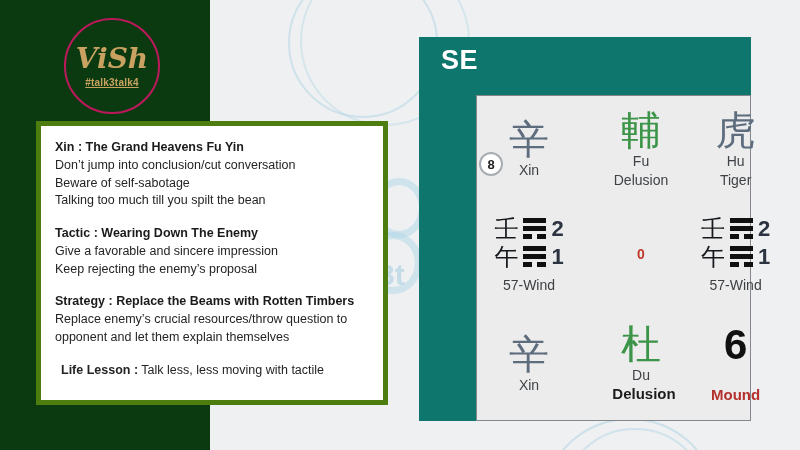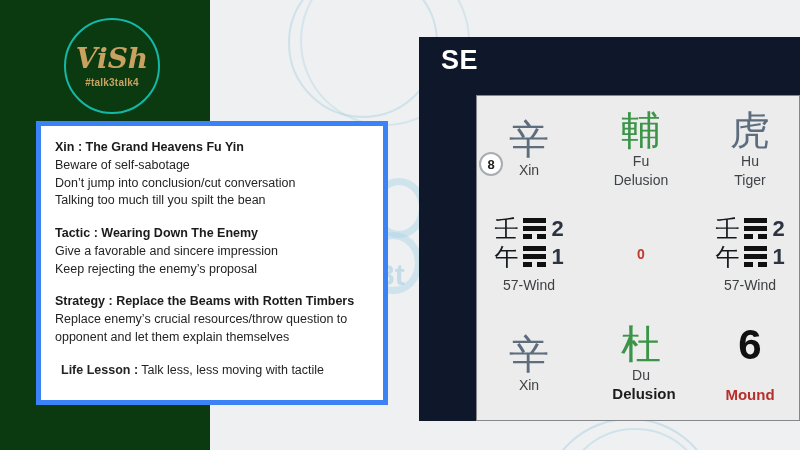--- a/index.html
+++ b/index.html
@@ -12,62 +12,62 @@
 
   
   .left-col {
     position:absolute; left:0; top:0; width:210px; height:450px;
     background:#0b3a11;
   }
 
   
   .logo {
     position:absolute; left:64px; top:18px; width:96px; height:96px;
-    border:2px solid #14b8a6; border-radius:50%;
+    border:2px solid #be185d; border-radius:50%;
     display:flex; flex-direction:column; align-items:center; justify-content:center;
     color:#c9a262;
   }
   .logo .title {
     font-family:"DejaVu Serif", serif; font-style:italic; font-weight:bold;
     font-size:28px; line-height:1;
   }
-  .logo .subtitle { font-size:10px; font-weight:bold; margin-top:4px; letter-spacing:.2px; }
+  .logo .subtitle { font-size:10px; font-weight:bold; margin-top:4px; letter-spacing:.2px;text-decoration:underline; }
 
   
   .wm-arc {
     position:absolute; border-radius:50%; pointer-events:none;
   }
   .wm-arc.a1 { left:288px; top:-32px; width:150px; height:150px; border:2px solid rgba(150,200,222,.35); }
   .wm-arc.a2 { left:300px; top:-44px; width:170px; height:170px; border:2px solid rgba(150,200,222,.28); }
   .wm-arc.s1 { left:372px; top:178px; width:54px; height:60px; border:7px solid rgba(176,214,232,.5); }
   .wm-arc.s2 { left:364px; top:232px; width:58px; height:62px; border:7px solid rgba(176,214,232,.5); }
   .wm-arc.b1 { left:545px; top:418px; width:170px; height:160px; border:2px solid rgba(150,200,222,.4); }
   .wm-arc.b2 { left:560px; top:428px; width:150px; height:150px; border:2px solid rgba(150,200,222,.33); }
   .wm-text {
     position:absolute; left:378px; top:258px;
     font-size:30px; font-weight:bold; color:rgba(160,204,224,.55);
     pointer-events:none;
   }
 
   
   .card {
     position:absolute; left:36px; top:121px; width:352px; height:284px;
-    background:#ffffff; border:5px solid #3b82f6;
+    background:#ffffff; border:5px solid #4d7c0f;
     padding:13px 14px; z-index:5;
     color:#242424; font-size:12.5px; line-height:1.42;
   }
   .card h3 { font-size:12.5px; font-weight:bold; color:#1b1b1b; }
   .card section { margin-bottom:15px; }
   .card .lesson { margin-bottom:0; }
   .card .b { font-weight:bold;padding-left:6px; }
 
   
   .panel {
-    position:absolute; left:419px; top:37px; width:381px; height:384px;
-    background:#0f172a; z-index:4;
+    position:absolute; left:419px; top:37px; width:332px; height:384px;
+    background:#0f766e; z-index:4;
   }
   .panel .dir {
     position:absolute; left:22px; top:8px;
     color:#ffffff; font-weight:bold; font-size:27px; letter-spacing:.5px;
   }
   .inner-card {
     position:absolute; left:57px; top:58px; right:0; bottom:0;
     background:#ececec; border:1px solid #84878b;
     display:grid;
     grid-template-columns:104px 120px 1fr;
@@ -126,22 +126,22 @@
 <div class="wm-text">3t</div>
 
 <div class="logo">
   <div class="title">ViSh</div>
   <div class="subtitle">#talk3talk4</div>
 </div>
 
 <div class="card">
   <section>
     <h3>Xin : The Grand Heavens Fu Yin</h3>
+    <p>Don’t jump into conclusion/cut conversation</p>
     <p>Beware of self-sabotage</p>
-    <p>Don’t jump into conclusion/cut conversation</p>
     <p>Talking too much till you spilt the bean</p>
   </section>
   <section>
     <h3>Tactic :  Wearing Down The Enemy</h3>
     <p>Give a favorable and sincere impression</p>
     <p>Keep rejecting the enemy’s proposal</p>
   </section>
   <section>
     <h3>Strategy : Replace the Beams with Rotten Timbers</h3>
     <p>Replace enemy’s crucial resources/throw question to opponent and let them explain themselves</p>

